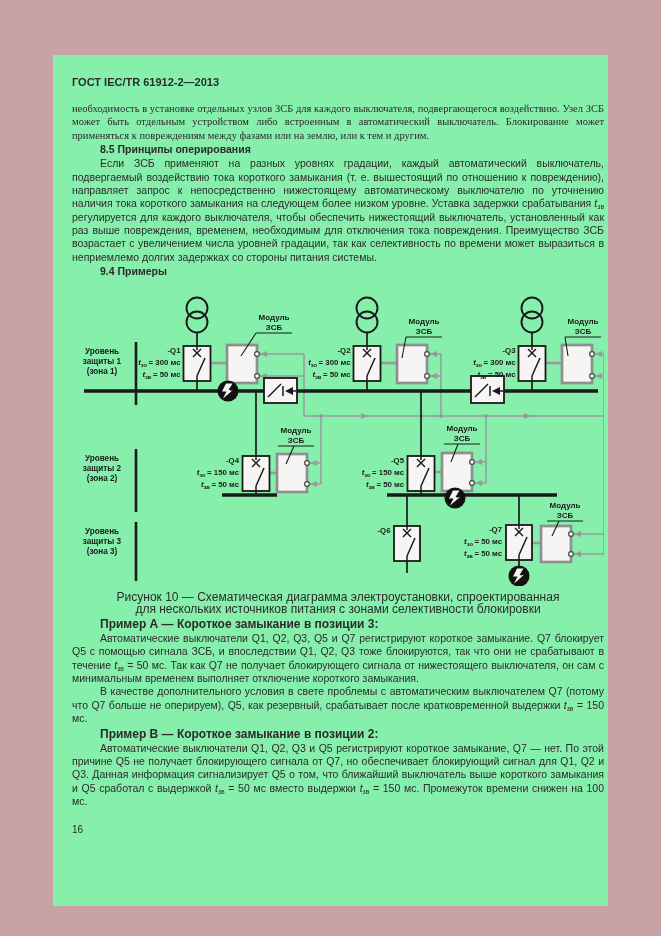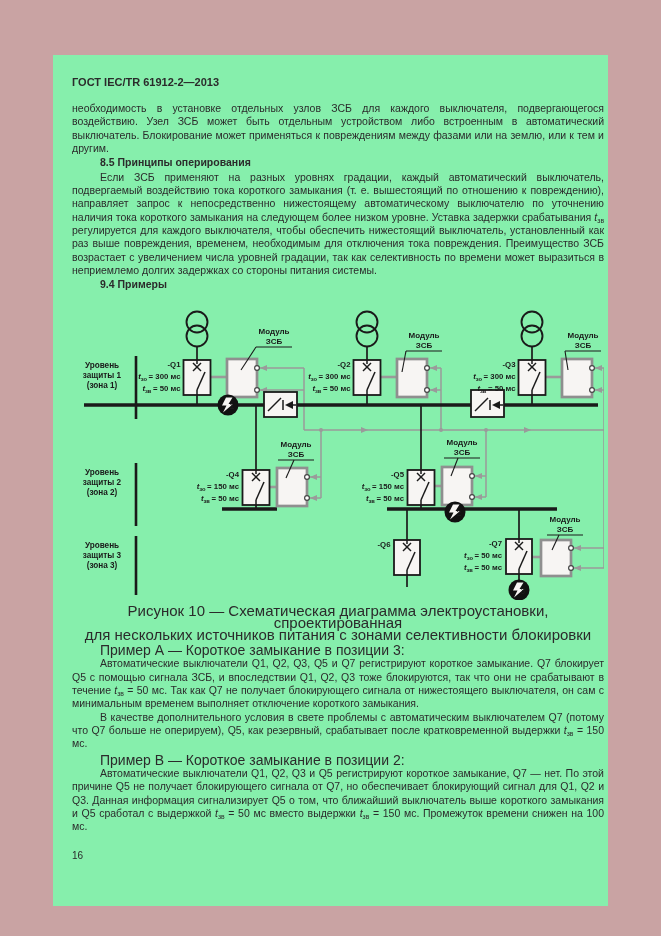--- a/index.html
+++ b/index.html
@@ -11,29 +11,29 @@
     overflow:hidden;
   }
   .page{
     position:absolute;left:53px;top:55px;width:555px;height:851px;
     background:#86efac;
     color:#2b2b2b;
   }
   .content{padding:16px 4px 0 19px;}
   .doc-header{font-size:11px;font-weight:bold;margin:5px 0 14px 0;}
   p.body{font-size:10.5px;line-height:13.35px;text-align:justify;margin:0;text-indent:28px;}
-  p.noindent{text-indent:0;}
+  p.noindent{text-indent:0;font-family:Liberation Serif, serif;}
   p.body i{font-style:italic;}
   p.body sub{font-size:6.8px;vertical-align:-2px;line-height:0;}
   .sec-head{font-size:10.5px;font-weight:bold;margin:1px 0 1px 0;text-indent:28px;line-height:13.35px;}
   .diagram{position:relative;width:532px;height:300px;margin-top:8px;}
   .diagram svg{position:absolute;left:0;top:0;}
   svg text{font-family:"Liberation Sans",sans-serif;fill:#1a1a1a;}
-  .caption{font-size:15px;line-height:12px;text-align:center;margin-top:5px;color:#2b2b2b;}
-  .ex-title{font-size:14px;font-weight:normal;margin:3px 0 0 0;text-indent:28px;line-height:13.35px;}
+  .caption{font-size:12px;line-height:12px;text-align:center;margin-top:5px;color:#2b2b2b;}
+  .ex-title{font-size:12px;font-weight:bold;margin:3px 0 0 0;text-indent:28px;line-height:13.35px;}
   .page-num{font-size:10px;margin-top:16px;}
 </style>
 </head>
 <body>
 
 <div class="page">
  <div class="content">
 
   <div class="doc-header">ГОСТ IEC/TR 61912-2—2013</div>
 

